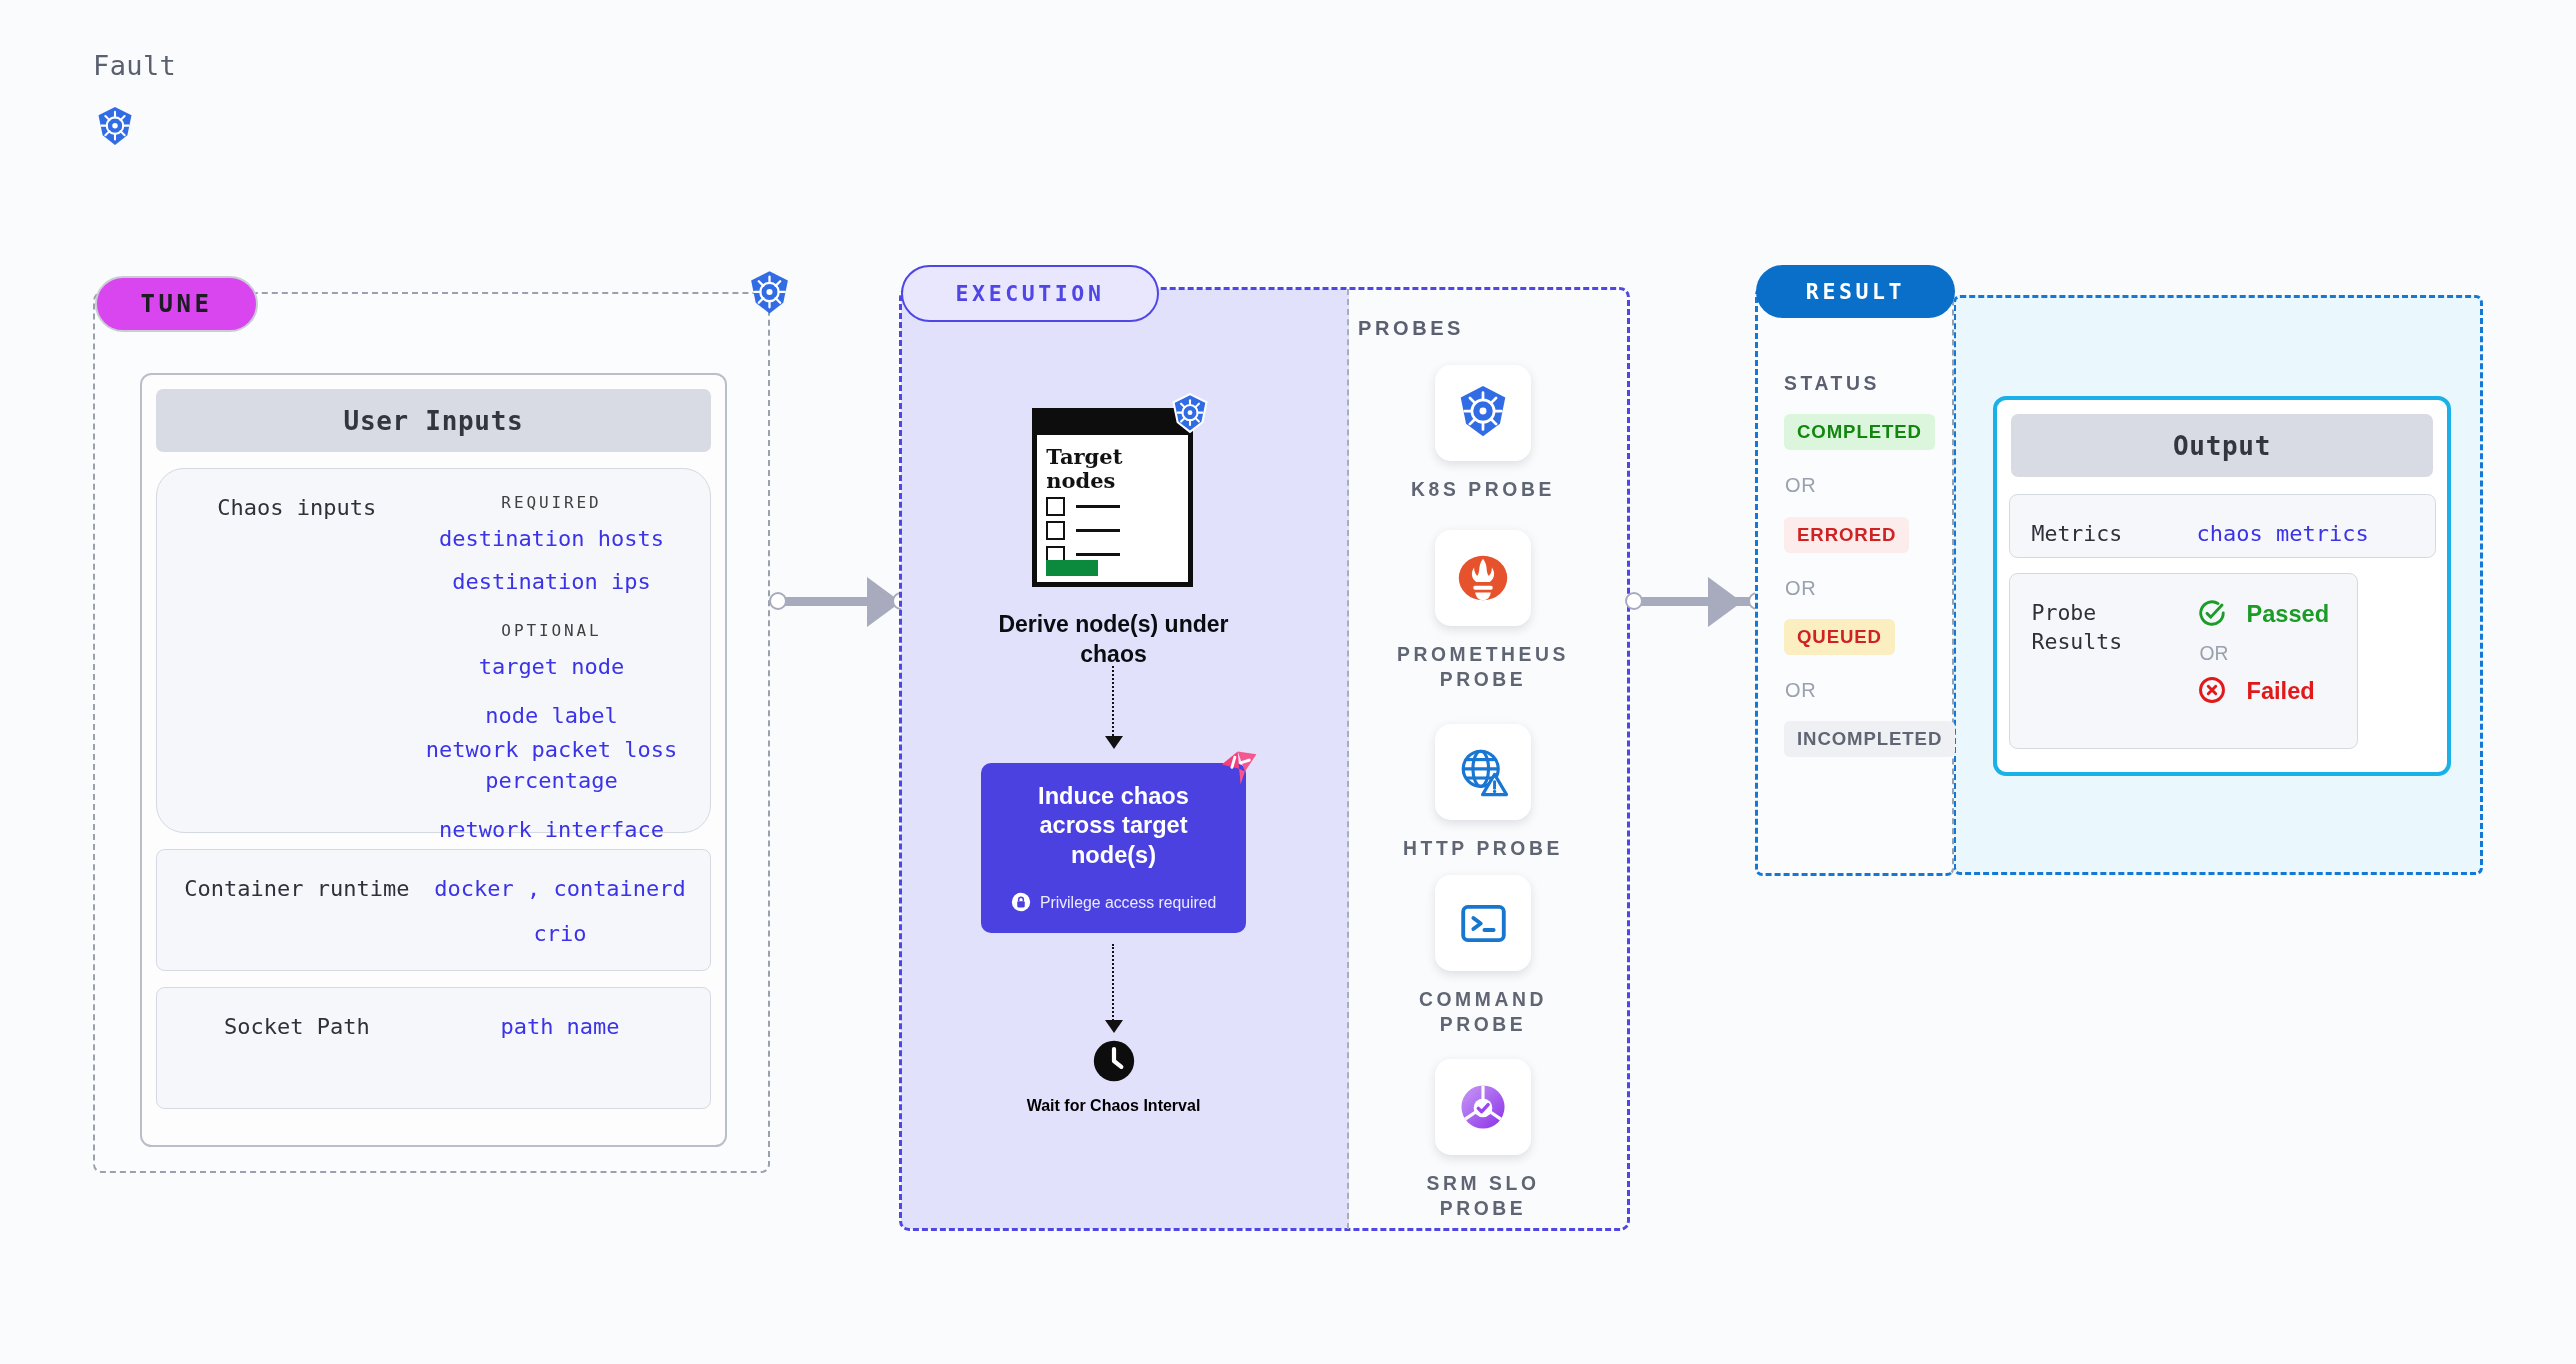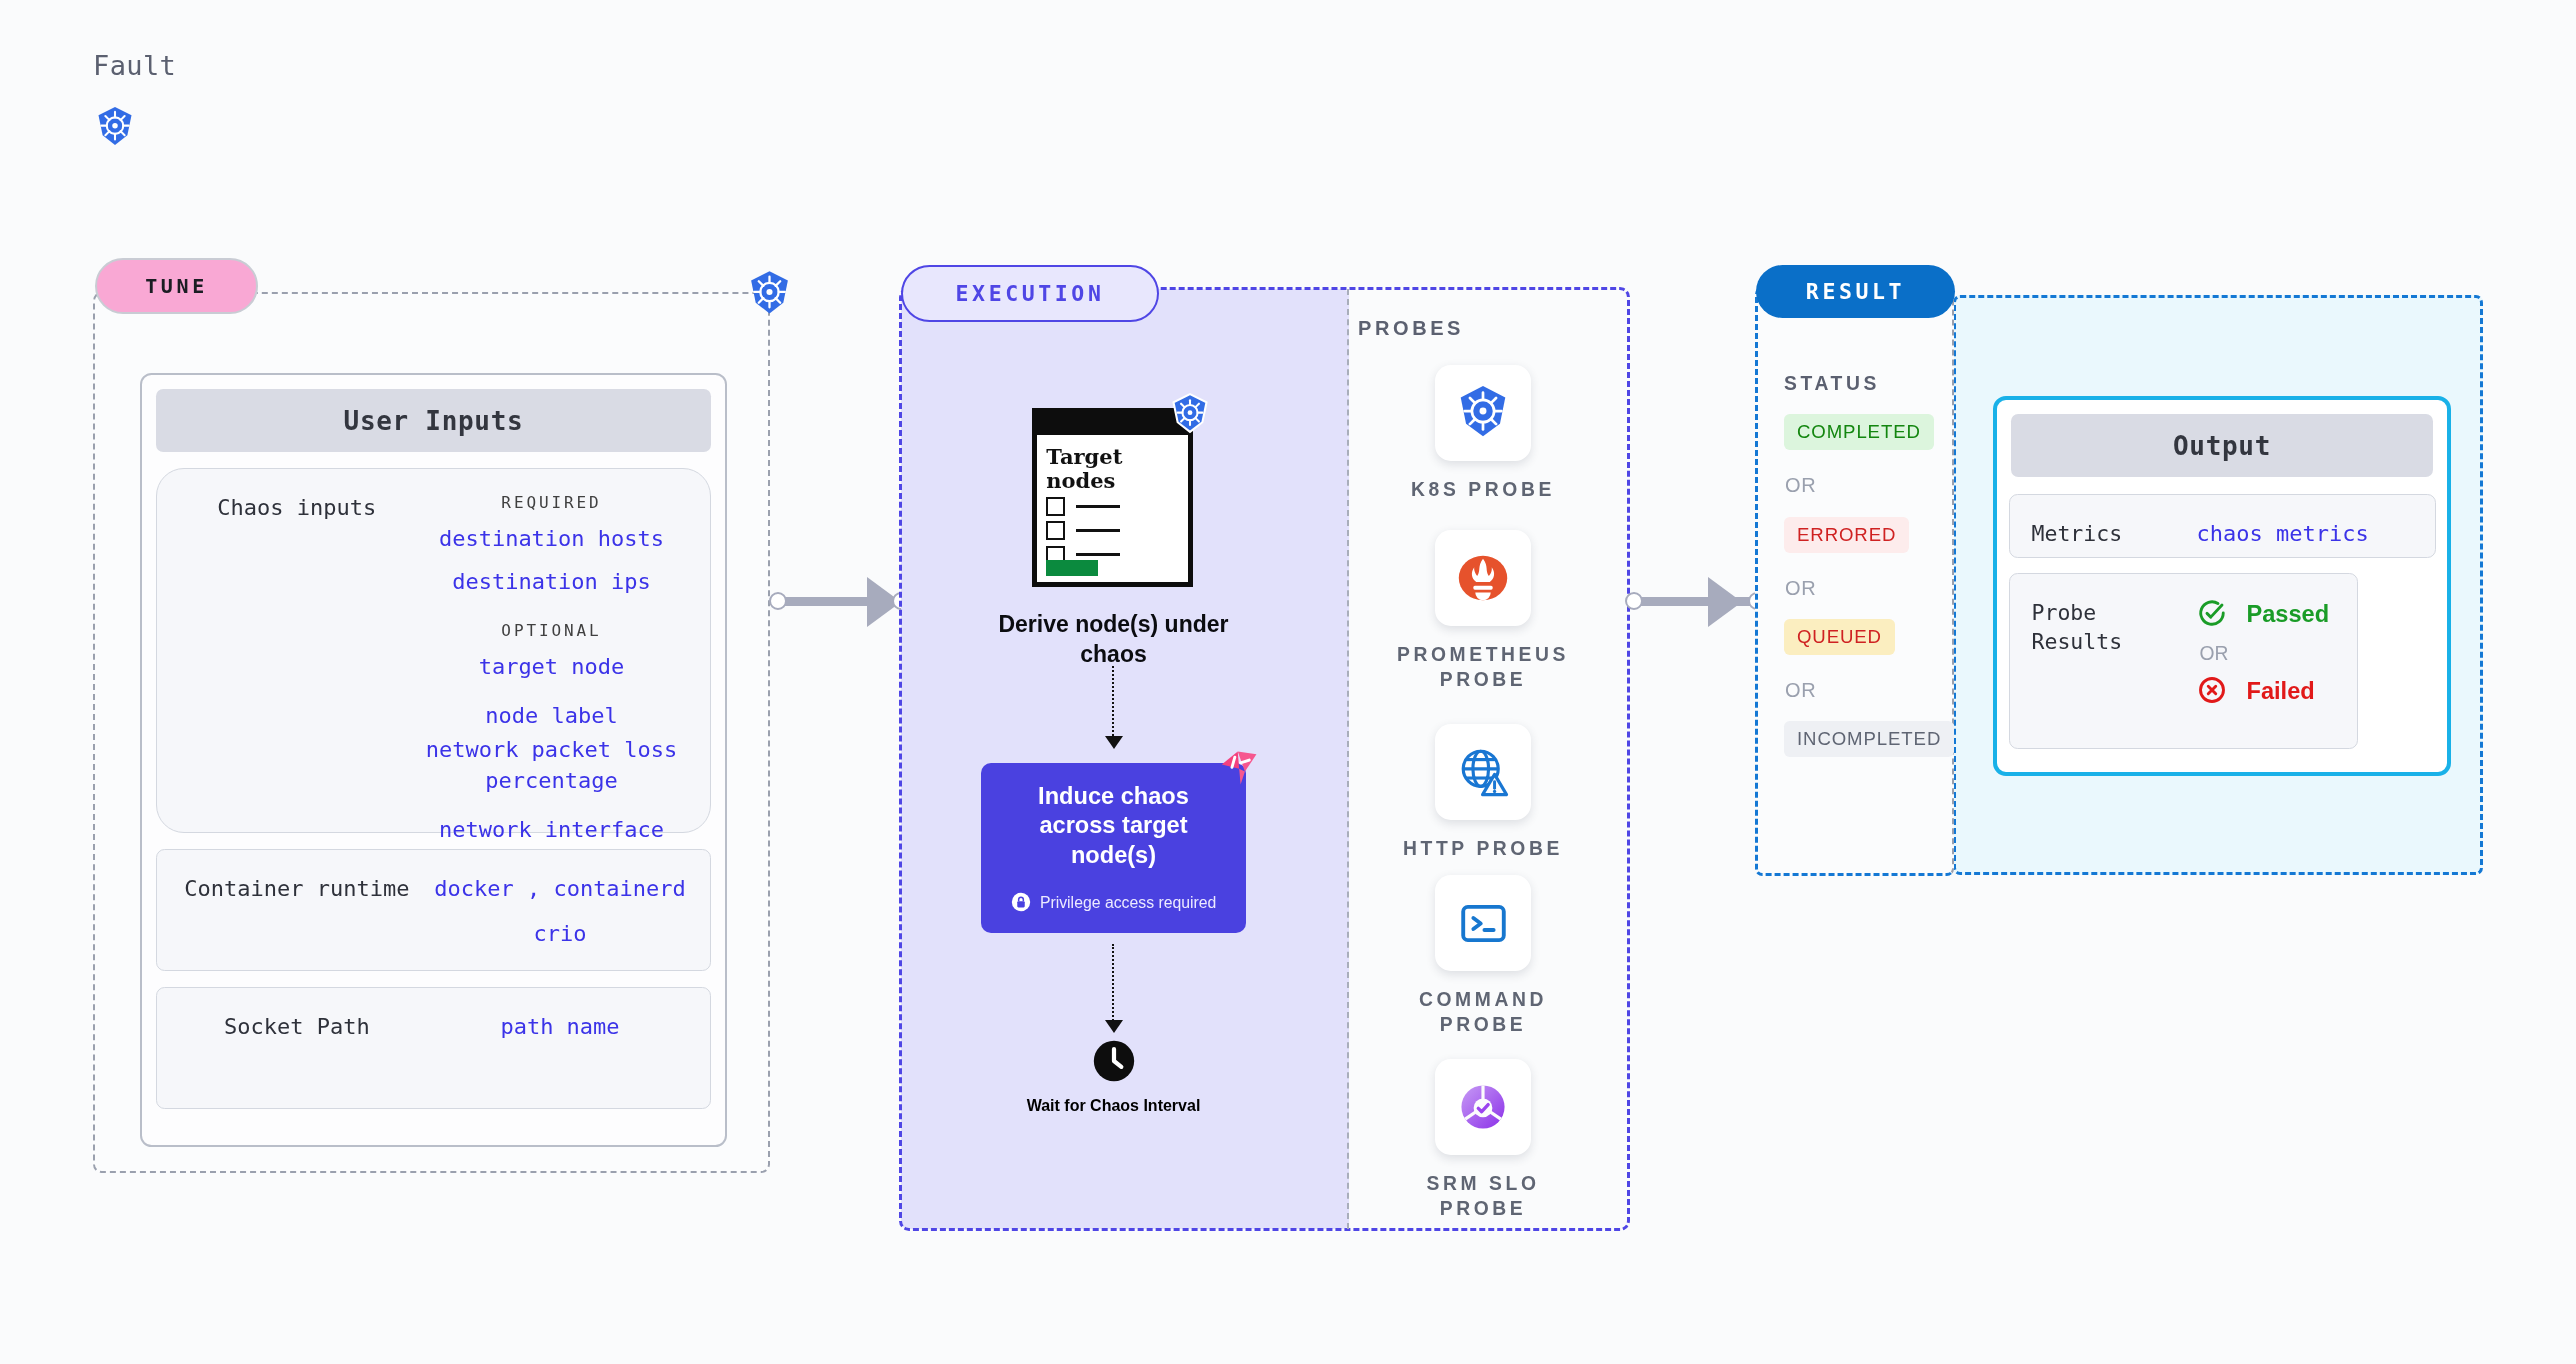--- a/index.html
+++ b/index.html
@@ -25,22 +25,22 @@
     display:flex;align-items:center;justify-content:center;
     border-radius:716px;
     font-family:"DejaVu Sans Mono","Liberation Mono",monospace;
     font-weight:bold;letter-spacing:3.6px;
   }
   .dashbox{position:absolute;box-sizing:border-box;}
 
   
   #tune-box{left:93px;top:292px;width:677px;height:881px;
     border:2.1px dashed #9aa0ae;border-radius:8.6px;background:#fbfcfd;}
-  #tune-pill{left:95px;top:258px;width:159px;height:52px;
-    background:#f9a8d4;border:2.1px solid #c9ccd4;color:#1b1d23;font-size:20px;}
+  #tune-pill{left:95px;top:276px;width:159px;height:52px;
+    background:#d946ef;border:2.1px solid #c9ccd4;color:#1b1d23;font-size:24px;}
   #k8s-tune-badge{position:absolute;left:745px;top:269px;width:49px;height:49px;z-index:7;}
 
   .card{
     position:absolute;box-sizing:border-box;
     background:#fdfdfe;border:2.1px solid #b9bec9;border-radius:11.5px;text-align:center;
   }
   .card-title{
     box-sizing:border-box;width:100%;height:63px;
     background:#d9dbe4;border-radius:7.2px;
     display:flex;align-items:center;justify-content:center;
@@ -149,21 +149,21 @@
     border-radius:7.2px;background:#fbfcfd;}
   #result-out-box{left:1953px;top:295px;width:530px;height:580px;
     border:3.6px dashed #1478d4;border-radius:7.2px;background:#eaf8fd;}
   #result-pill{left:1756px;top:265px;width:199px;height:53px;
     background:#0a6fc8;color:#ffffff;font-size:21.5px;}
   #status-label{position:absolute;left:1784px;top:373px;
     font-size:19.3px;font-weight:bold;color:#5b6070;letter-spacing:3.6px;}
   .badge{
     position:absolute;left:1784px;border-radius:5.7px;
     display:flex;align-items:center;justify-content:center;
-    font-size:18.6px;font-weight:normal;letter-spacing:0.9px;padding:0 13px;height:36px;
+    font-size:18.6px;font-weight:bold;letter-spacing:0.9px;padding:0 13px;height:36px;
   }
   .or-text{position:absolute;left:1785px;font-size:20px;color:#9aa0ae;letter-spacing:0.7px;}
 
   #outcard{position:absolute;left:1993px;top:396px;width:458px;height:380px;
     background:#fff;border:4.3px solid #19b1e8;border-radius:13px;box-sizing:border-box;padding:14.3px;}
   #out-metrics{position:absolute;left:2009px;top:494px;width:427px;height:64px;}
   #out-proberes{position:absolute;left:2009px;top:573px;width:349px;height:176px;}
   .res-line{display:flex;align-items:center;gap:20px;}
   .res-text{font-size:23.6px;font-weight:bold;}
 

